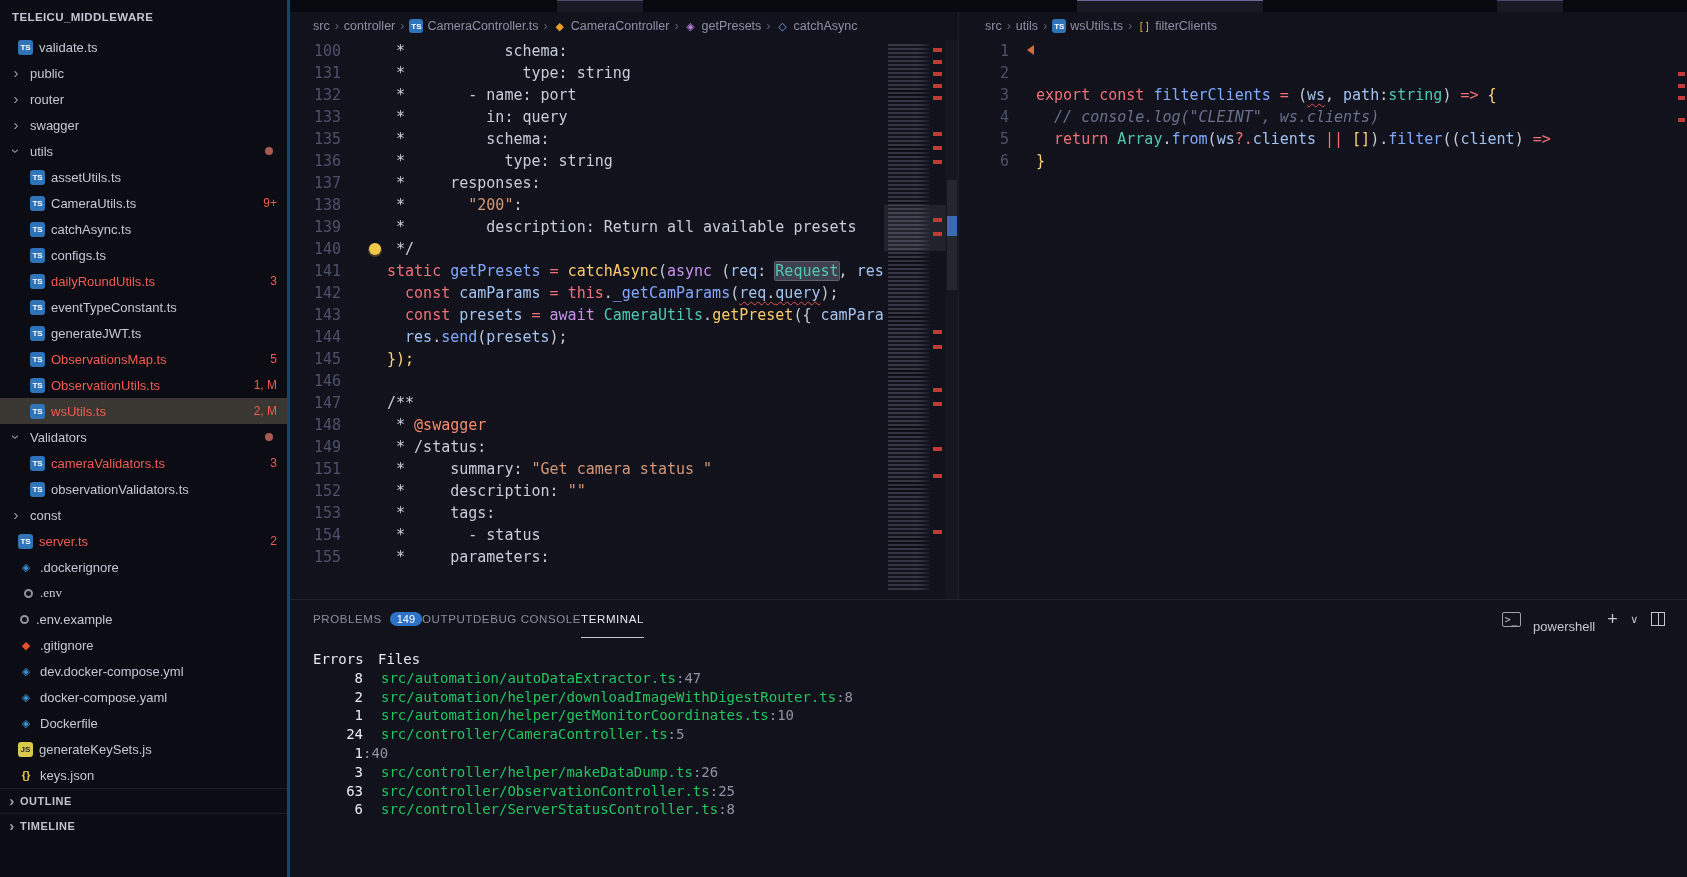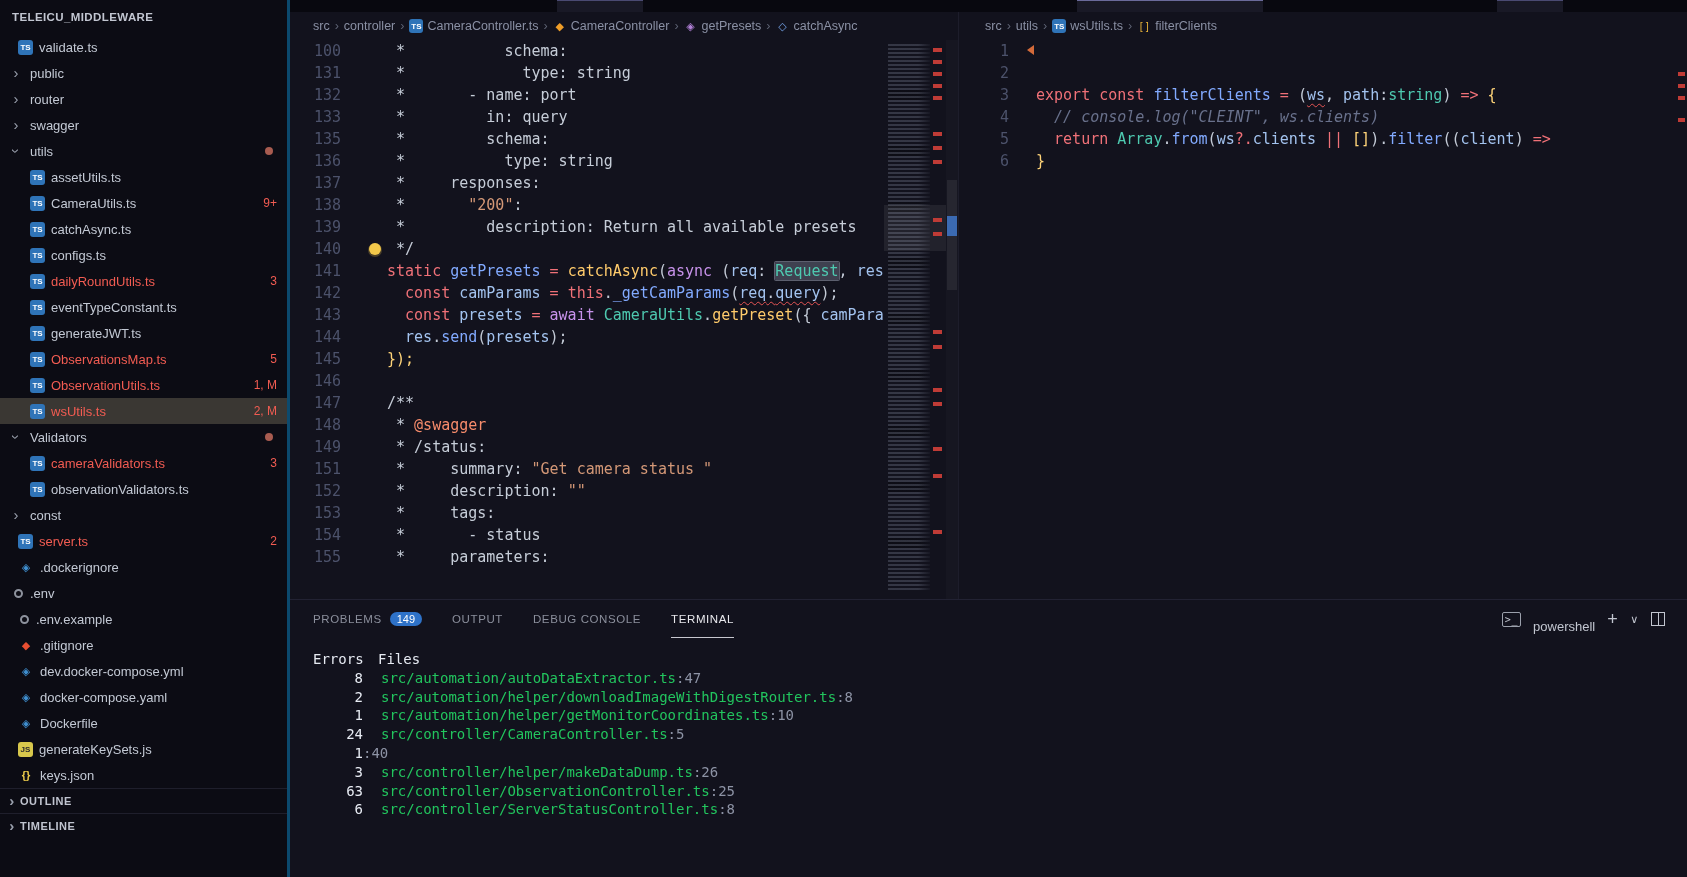--- a/index.html
+++ b/index.html
@@ -75,21 +75,21 @@
       repeating-linear-gradient(180deg, transparent 0 46px, rgba(12,12,20,.85) 46px 56px);}
   .mm-slider{position:absolute;left:0;right:0;top:165px;height:46px;background:rgba(255,255,255,.07);cursor:grab;}
   .mm-mark{position:absolute;right:4px;width:9px;height:4px;background:#bf3b36;}
   .vrail{position:absolute;top:28px;right:0;width:12px;bottom:0;background:rgba(255,255,255,.02);}
   .vthumb{position:absolute;left:1px;right:1px;top:140px;height:110px;background:rgba(255,255,255,.07);}
   .vmark-blue{position:absolute;left:1px;right:1px;top:176px;height:20px;background:#3f77c9;opacity:.85;}
   .ov-mark{position:absolute;right:2px;width:7px;height:4px;background:#bf3b36;z-index:3;}
 
   
   .panel{position:absolute;left:0;right:0;bottom:0;height:277px;background:#12121d;border-top:1px solid #222233;}
-  .ptabs{height:38px;display:flex;align-items:center;padding-left:26px;gap:30px;font-size:11.5px;letter-spacing:.6px;color:#8b8f9c;}
+  .ptabs{height:38px;display:flex;align-items:center;padding-left:26px;font-size:11.5px;letter-spacing:.6px;color:#8b8f9c;}
   .ptab{display:flex;align-items:center;gap:8px;height:100%;cursor:pointer;border-bottom:1px solid transparent;box-sizing:border-box;}
   .ptab.active{color:#e8e8ec;border-bottom-color:#c7c7cf;}
   .pbadge{background:#2e72c8;color:#fff;border-radius:10px;padding:1px 7px;font-size:11px;letter-spacing:0;}
   .pright{margin-left:auto;display:flex;align-items:center;gap:12px;padding-right:22px;color:#c2c6d0;}
   .termglyph{font-family:"DejaVu Sans Mono",monospace;font-size:10px;border:1px solid #9ba0ac;border-radius:2px;padding:0 2px;line-height:13px;}
   .shell-label{font-size:13px;letter-spacing:0;margin-top:14px;}
   .pplus{font-size:18px;cursor:pointer;line-height:14px;}
   .pchev{font-size:11px;cursor:pointer;}
   .psplit{width:12px;height:12px;border:1px solid #c2c6d0;position:relative;cursor:pointer;}
   .psplit::after{content:"";position:absolute;left:50%;top:0;bottom:0;width:1px;background:#c2c6d0;}
@@ -196,21 +196,21 @@
         </div>
         <div class="trow" style="padding-left: 18px;">
           <span class="ficon ficon-ts">TS</span>
           <span class="tlabel err">server.ts</span>
           <span class="tbadge">2</span>
         </div>
         <div class="trow" style="padding-left: 18px;">
           <span class="ficon ficon-docker">◈</span>
           <span class="tlabel">.dockerignore</span>
         </div>
-        <div class="trow" style="padding-left: 12px;">
+        <div class="trow" style="padding-left: 22px; font-family: Liberation Serif, serif;">
           <span class="ficon ficon-gear"></span>
           <span class="tlabel">.env</span>
         </div>
         <div class="trow" style="padding-left: 18px;">
           <span class="ficon ficon-gear"></span>
           <span class="tlabel">.env.example</span>
         </div>
         <div class="trow" style="padding-left: 18px;">
           <span class="ficon ficon-git">◆</span>
           <span class="tlabel">.gitignore</span>

